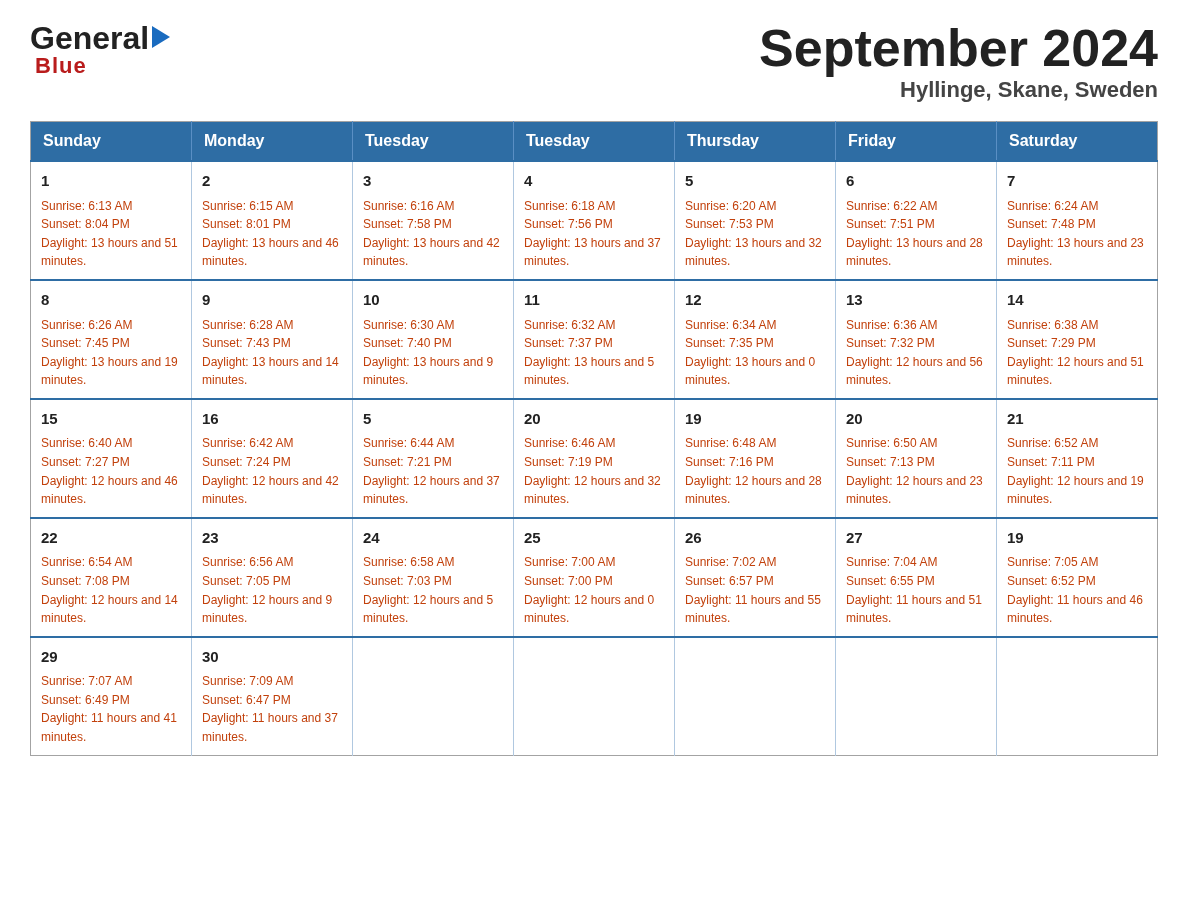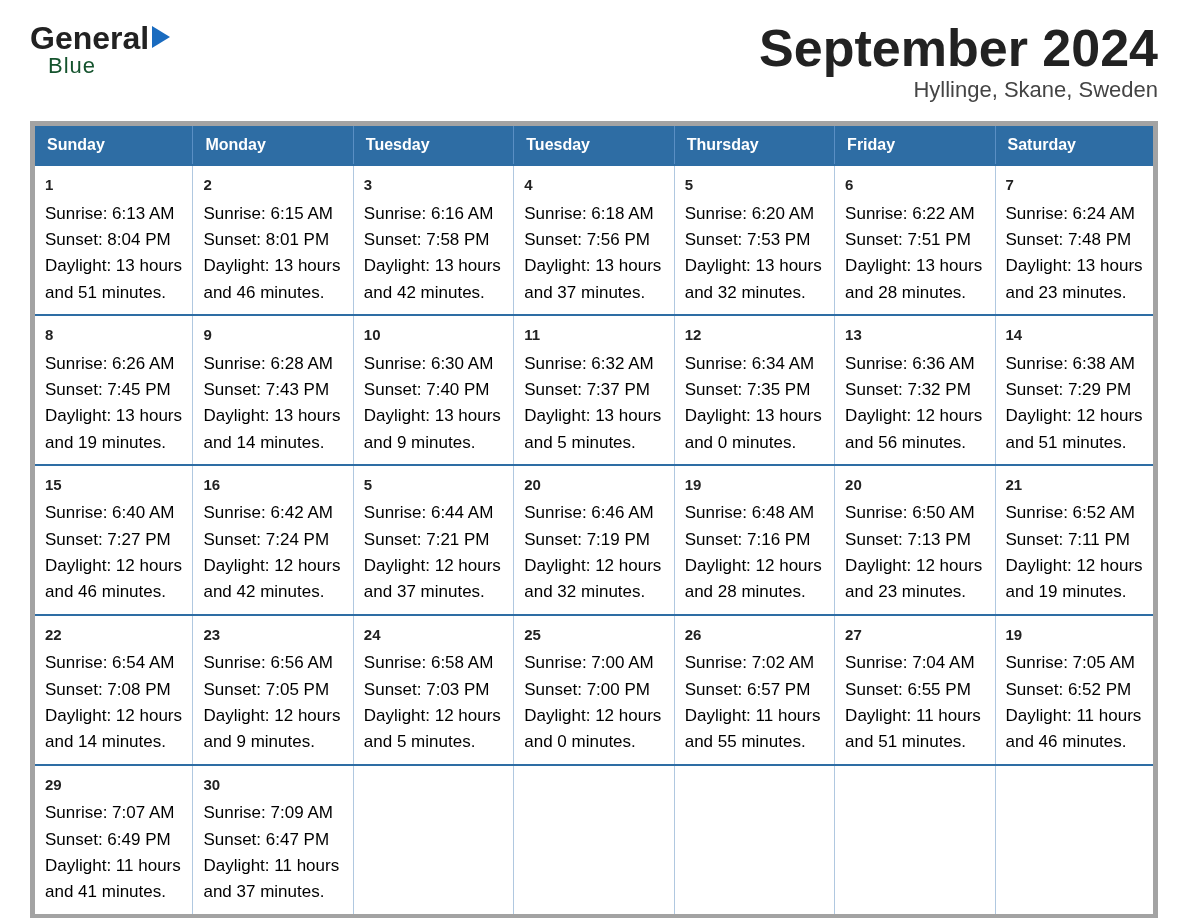--- a/index.html
+++ b/index.html
@@ -30,28 +30,28 @@
     }
     .title-area h1 {
       font-size: 52px;
       font-weight: bold;
       color: #222;
       line-height: 1.1;
       text-align: center;
     }
     .title-area h2 {
       font-size: 22px;
-      font-weight: normal;
+      font-weight: bold;
       color: #444;
     }
     
     .calendar {
       width: 100%;
       border-collapse: collapse;
-      border: 5px solid #a3a3a3;
+      border: 1px solid #a3a3a3;
     }
     .calendar thead tr th {
       background: #2e6da4;
       color: #fff;
       font-size: 16px;
       font-weight: bold;
       padding: 10px 12px;
       text-align: left;
       border-right: 1px solid #5a8fc4;
     }
@@ -74,40 +74,40 @@
     .calendar tbody tr td.empty {
       background: #fff;
     }
     .day-number {
       font-size: 15px;
       font-weight: bold;
       margin-bottom: 4px;
       display: block;
     }
     .day-info {
-      font-size: 17px;
-      color: #000000;
+      font-size: 12px;
+      color: #c2410c;
       line-height: 1.55;
     }
   </style>
 </head>
 <body>
 
 <div class="page">
   <div class="header">
     <div class="logo-area">
       <div style="display:flex;align-items:center;">
         <span style="font-size:32px;font-weight:bold;color:#222;">General</span>
         <span style="display:inline-block;margin-left:3px;">
           <svg width="18" height="22" viewBox="0 0 18 22">
               <polygon points="0,0 18,11 0,22" fill="#1a6bbf"></polygon>
             </svg>
         </span>
       </div>
-      <div style="color:#14532d;font-size:22px;font-weight:normal;letter-spacing:1px;margin-top:-4px;margin-left:18px;">Blue</div>
+      <div style="color:#b91c1c;font-size:22px;font-weight:bold;letter-spacing:1px;margin-top:-4px;margin-left:5px;">Blue</div>
     </div>
     <div class="title-area">
       <h1>September 2024</h1>
       <h2>Hyllinge, Skane, Sweden</h2>
     </div>
   </div>
 
   <table class="calendar">
     <thead>
       <tr>

